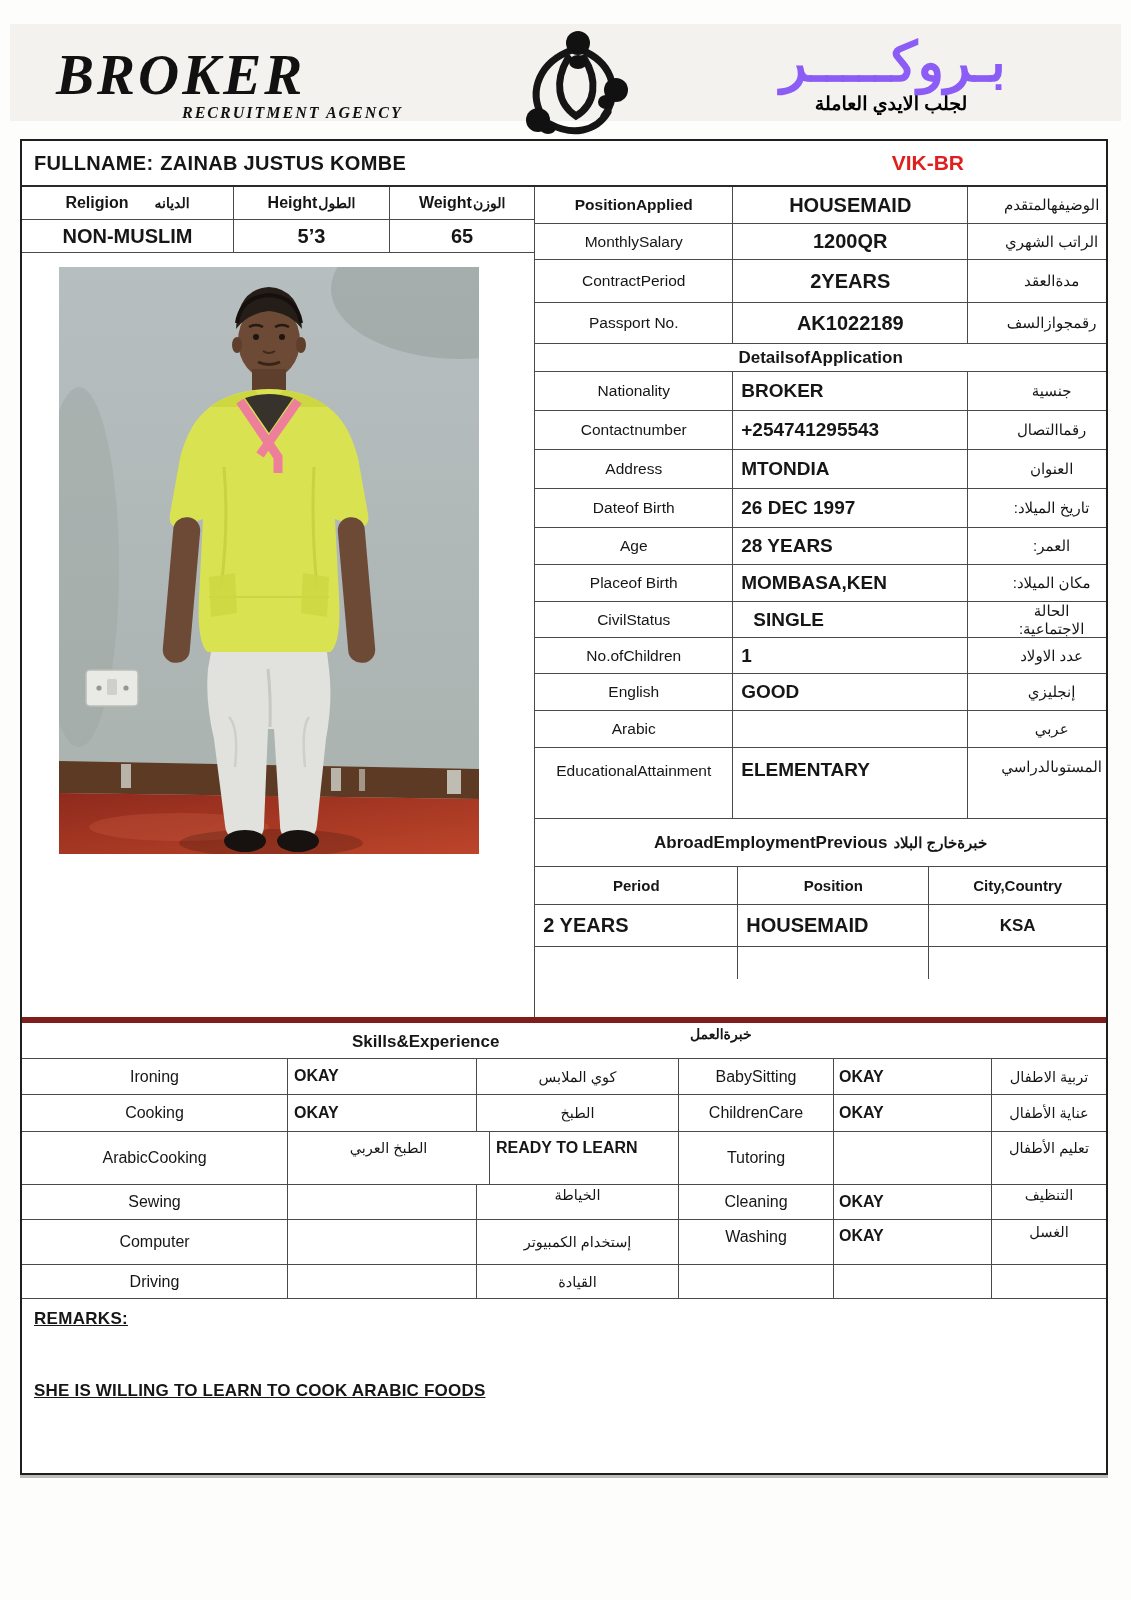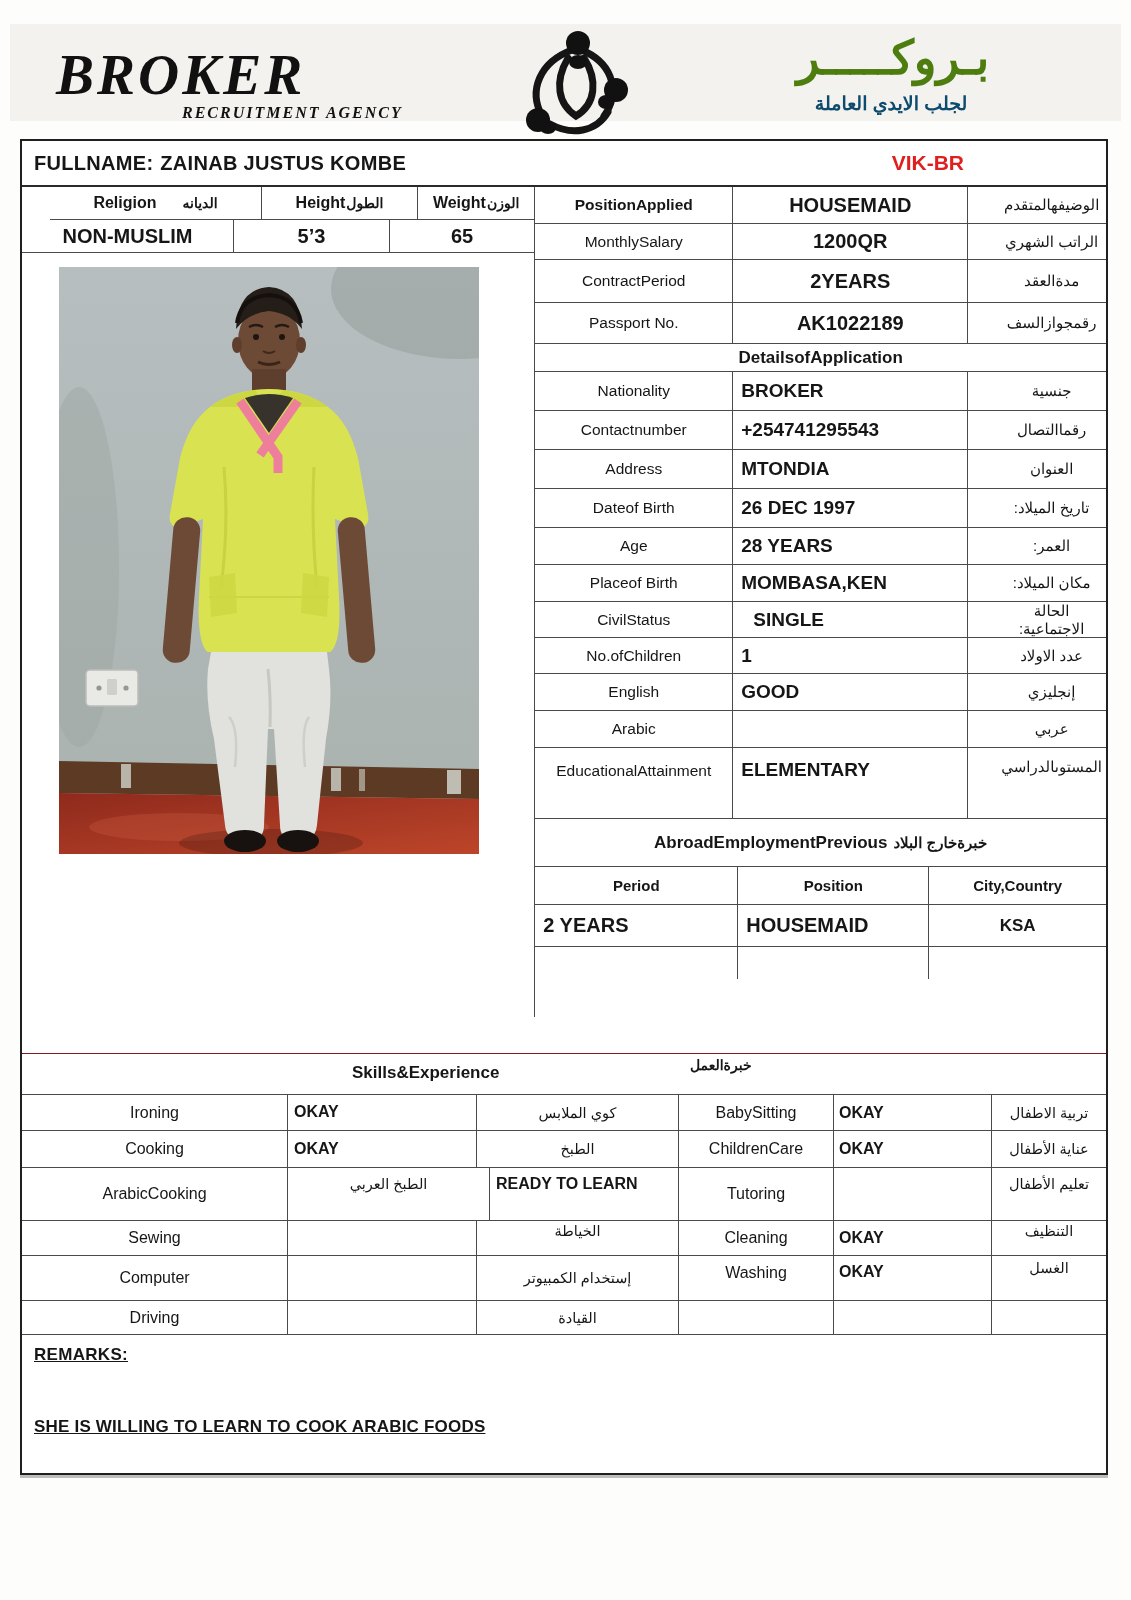--- a/index.html
+++ b/index.html
@@ -10,36 +10,36 @@
     font-family:"Liberation Sans", sans-serif; color:#161616;
   }
   
   .letterhead { position:absolute; left:10px; top:24px; width:1111px; height:97px; background:#f3f2ee; }
   .brand-en { position:absolute; left:46px; top:18px; font-family:"Liberation Serif", serif;
               font-style:italic; font-weight:700; font-size:57px; letter-spacing:3px; color:#111; }
   .brand-sub-en { position:absolute; left:172px; top:80px; font-family:"Liberation Serif", serif;
               font-style:italic; font-weight:700; font-size:16px; letter-spacing:2px; color:#111; }
   .logo-svg { position:absolute; left:492px; top:4px; }
   .brand-ar { position:absolute; right:48px; top:6px; width:360px; text-align:center;
-              font-weight:700; font-size:47px; color:#4d7c0f; direction:rtl; }
+              font-weight:700; font-size:55px; color:#8b5cf6; direction:rtl; }
   .brand-sub-ar { position:absolute; right:120px; top:68px; width:220px; text-align:center;
-              font-weight:700; font-size:19px; color:#0c4a6e; direction:rtl; }
+              font-weight:700; font-size:19px; color:#000000; direction:rtl; }
   
   .main-table { position:absolute; left:20px; top:139px; width:1088px; height:1336px;
                 border:2px solid #1f1f1f; background:#fff;
                 box-shadow:0 3px 0 rgba(110,110,110,.45); }
   .row-fullname { height:46px; display:flex; align-items:center; border-bottom:2px solid #2a2a2a; }
   .fullname-text { font-size:20px; font-weight:700; padding-left:12px; letter-spacing:.3px; }
   .ref-code { margin-left:auto; margin-right:142px; font-size:21px; font-weight:700; color:#e01f1f; }
   .top-section { display:flex; height:830px; }
   .left-col { width:532px; border-right:1px solid #4a4a4a; display:flex; flex-direction:column; }
   .right-col { flex:1; display:flex; flex-direction:column; }
   
   .v-row { display:flex; }
-  .v-row.head { height:33px;padding-left:28px; }
+  .v-row.head { height:33px; }
   .v-row.vals { height:33px; border-bottom:1px solid #4a4a4a; }
   .v-cell { display:flex; align-items:center; justify-content:center; border-right:1px solid #4a4a4a; border-bottom:1px solid #4a4a4a; gap:1px; }
   .v-row.vals .v-cell { border-bottom:none; }
   .v-cell:last-child { border-right:none; }
   .v-c1 { width:212px; } .v-c2 { width:156px; } .v-c3 { flex:1; }
   .v-label { font-size:16px; font-weight:700; }
   .v-ar { font-size:14px; font-weight:700; direction:rtl; }
   .v-value { font-size:20px; font-weight:700; }
   .gap-wide { gap:26px; }
   
@@ -62,21 +62,21 @@
   .lang-head-ar { position:absolute; left:420px; top:2px; font-size:13.5px; font-weight:700; direction:rtl; }
   
   .a-row { display:flex; border-bottom:1px solid #4a4a4a; }
   .a-c1 { width:203px; border-right:1px solid #4a4a4a; }
   .a-c2 { width:191px; border-right:1px solid #4a4a4a; }
   .a-c3 { flex:1; }
   .a-head { display:flex; align-items:center; justify-content:center; font-size:15px; font-weight:700; }
   .a-val { display:flex; align-items:center; font-size:20px; font-weight:700; padding-left:8px; }
   .a-val.center { justify-content:center; padding-left:0; font-size:17px; }
   
-  .skills-header { height:42px; position:relative; border-bottom:1px solid #4a4a4a; border-top:1px solid #7f1d1d;margin-top:36px; }
+  .skills-header { height:42px; position:relative; border-bottom:1px solid #4a4a4a; border-top:6px solid #7f1d1d; }
   .skills-title { position:absolute; left:330px; top:9px; font-size:17px; font-weight:700; }
   .skills-title-ar { position:absolute; left:668px; top:3px; font-size:14px; font-weight:700; direction:rtl; }
   .s-row { display:flex; border-bottom:1px solid #4a4a4a; }
   .s-row:last-child { border-bottom:1px solid #4a4a4a; }
   .s-cell { display:flex; align-items:center; border-right:1px solid #4a4a4a; }
   .s-l1 { width:266px; justify-content:center; font-size:16px; }
   .s-l2 { width:189px; font-size:16px; font-weight:700; padding-left:6px; line-height:1.15; }
   .s-l3 { width:202px; justify-content:center; font-size:14.5px; direction:rtl; }
   .s-r1 { width:155px; justify-content:center; font-size:16px; }
   .s-r2 { width:158px; font-size:16px; font-weight:700; padding-left:5px; }

